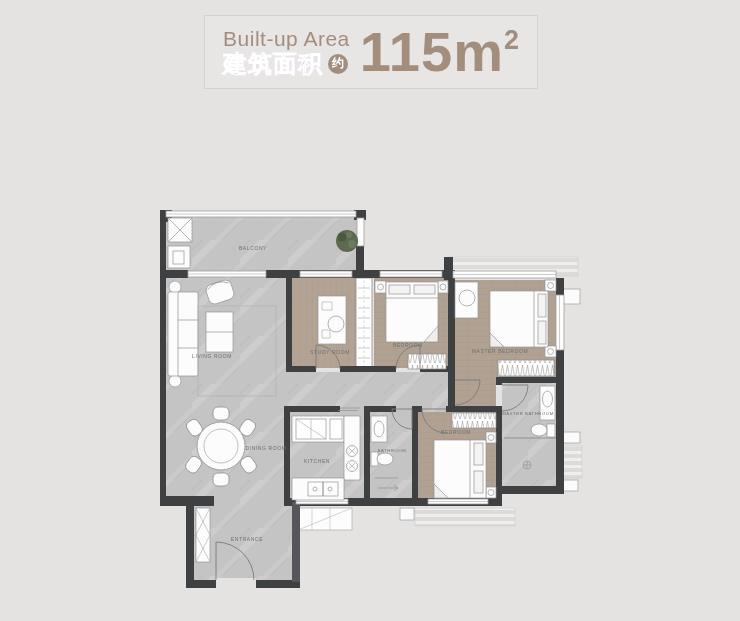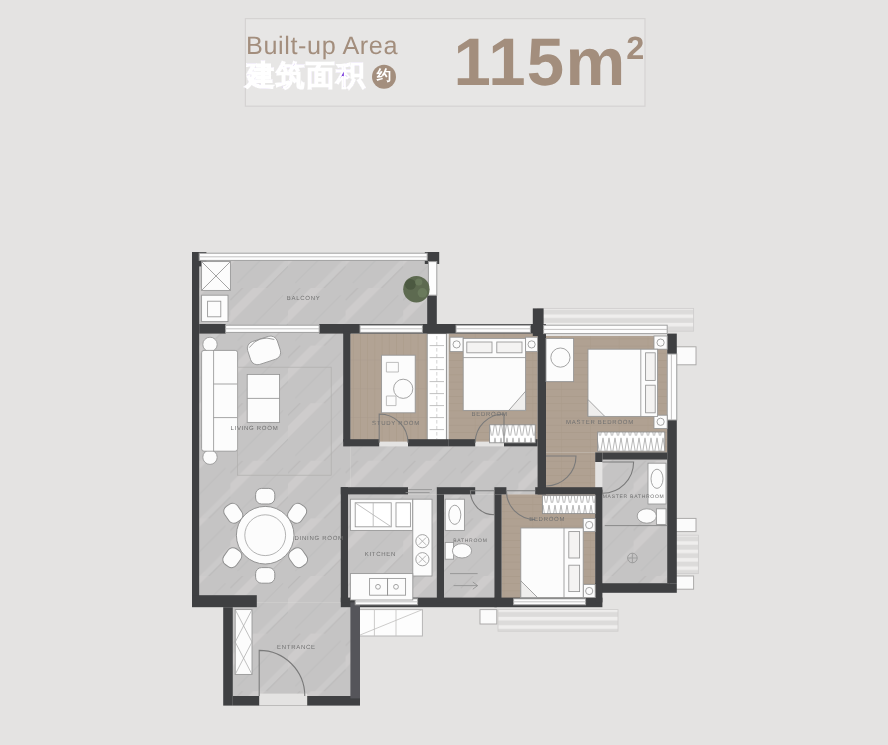--- a/index.html
+++ b/index.html
@@ -2,21 +2,21 @@
 <html><head>
 <meta charset="utf-8">
 <style>
   html,body{margin:0;padding:0;}
   body{font-family:"Liberation Sans", sans-serif;}
   .canvas{position:relative;width:740px;height:621px;background:#e4e3e2;overflow:hidden;}
 
   
   .hdr{position:absolute;left:204px;top:15px;width:332px;height:72px;
        background:#e7e6e5;border:1px solid #d5d3d2;
-       display:flex;align-items:center;justify-content:space-between;gap:10px;}
+       display:flex;align-items:center;justify-content:center;gap:10px;}
   .hdr-left{display:flex;flex-direction:column;align-items:flex-start;line-height:1.05;}
   .hdr-en{font-size:21px;color:#a38e7d;font-weight:500;letter-spacing:.5px;}
   .hdr-zh-row{display:flex;align-items:center;gap:5px;margin-top:1px;}
   .hdr-zh{font-size:24px;font-weight:bold;color:#6d28d9;-webkit-text-stroke:.9px #ffffff;letter-spacing:1px;}
   .hdr-badge{width:20px;height:20px;border-radius:50%;background:#a38e7d;color:#fff;
        display:flex;align-items:center;justify-content:center;font-size:12px;font-weight:bold;}
   .hdr-num{font-size:56px;font-weight:bold;color:#a38e7d;letter-spacing:1px;line-height:1;}
   .hdr-num sup{font-size:27px;font-weight:bold;vertical-align:22px;letter-spacing:0;}
 
   svg text{font-family:"Liberation Sans", sans-serif;}

